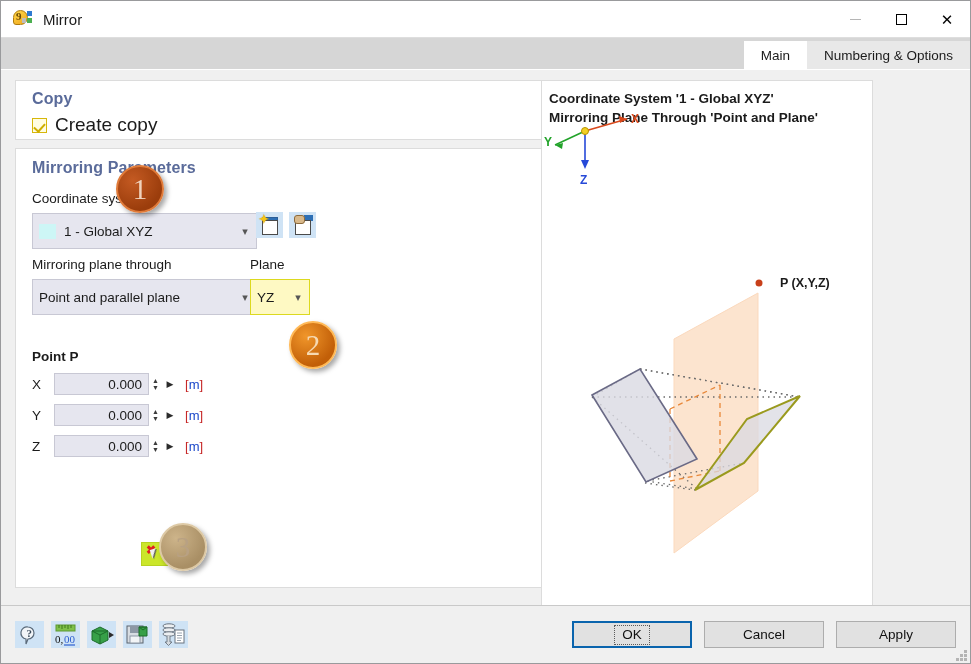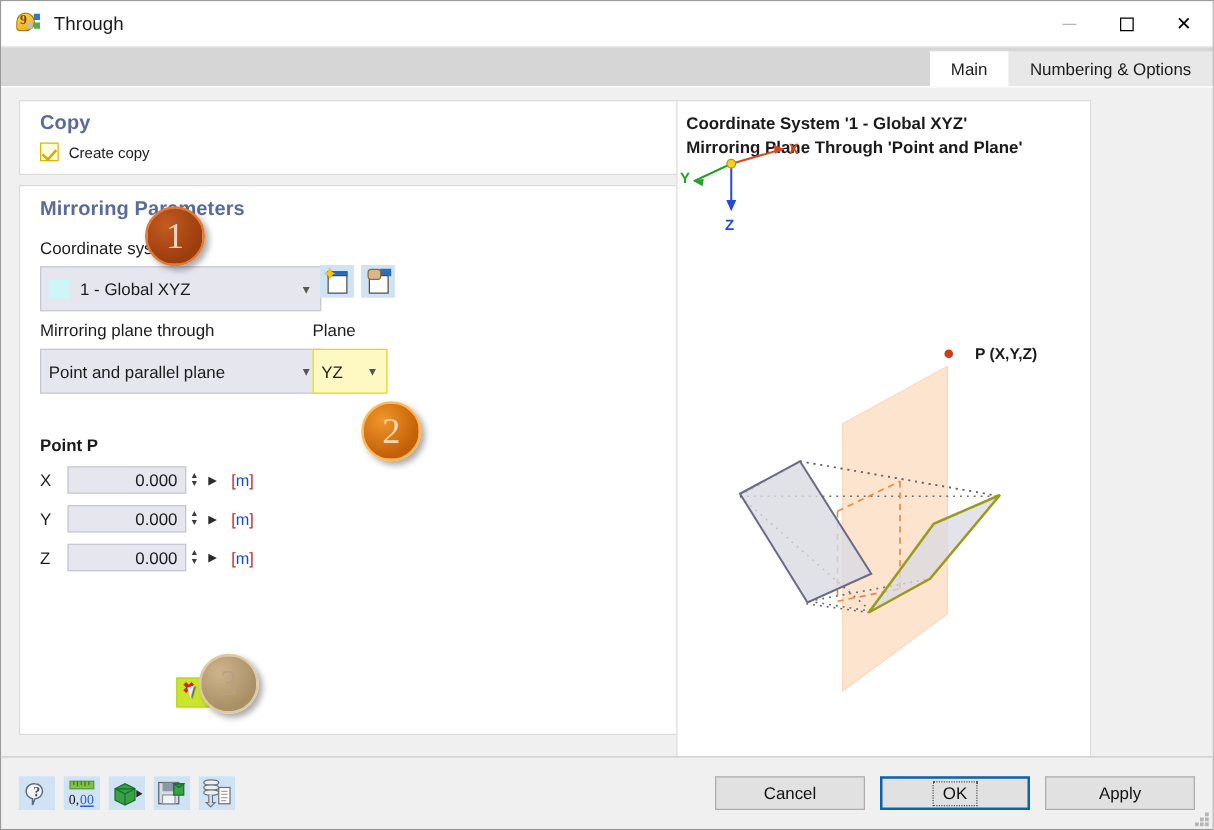--- a/index.html
+++ b/index.html
@@ -100,21 +100,21 @@
   .cbrow { position: absolute; display: flex; align-items: center; }
   .cbox {
     width: 15px; height: 15px; background: #fffde2;
     border: 1px solid #d7b70a; position: relative; flex: none;
   }
   .cbox::after {
     content: ""; position: absolute; left: 3px; top: 2px;
     width: 5px; height: 9px; border: solid #cfae00;
     border-width: 0 2px 2px 0; transform: rotate(42deg);
   }
-  .cbrow .cbl { margin-left: 8px; font-size: 12px; color: #1b1b1b; }
+  .cbrow .cbl { margin-left: 8px; font-size: 19px; color: #1b1b1b; }
 
   
   .combo {
     position: absolute; height: 36px; background: #e6e6ef;
     border: 1px solid #c8c8d4; display: flex; align-items: center;
     font-size: 13.5px; color: #1b1b1b; padding-left: 6px;
   }
   .combo .swatch {
     width: 17px; height: 15px; background: #cdf6f6; flex: none; margin-right: 8px;
   }
@@ -255,21 +255,21 @@
 <div class="window">
 
   <div class="titlebar">
     <div class="title-icon">
       <span class="ti-circle"></span>
       <span class="ti-nine">9</span>
       <span class="ti-sq1"></span>
       <span class="ti-sq2"></span>
       <span class="ti-sq3"></span>
     </div>
-    <div class="title-text">Through</div>
+    <div class="title-text">Mirror</div>
     <div class="winbtns">
       <div class="winbtn dim">
           <span class="glyph-min"></span>
         </div>
       <div class="winbtn">
           <span class="glyph-max"></span>
         </div>
       <div class="winbtn">
           <span class="glyph-close">✕</span>
         </div>
@@ -493,24 +493,24 @@
           <rect x="16" y="9" width="9" height="13" fill="#fff" stroke="#6a7480"></rect>
           <g stroke="#9aa4b0">
               <path d="M18 12 h5 M18 14.5 h5 M18 17 h5 M18 19.5 h4"></path>
             </g>
         </svg>
       </div>
 
     </div>
 
     <div class="btns">
-      <div class="dbtn">Cancel</div>
       <div class="dbtn primary">
         <span>OK</span>
       </div>
+      <div class="dbtn">Cancel</div>
       <div class="dbtn">Apply</div>
     </div>
 
     <div class="grip">
       <i style="right:0;bottom:0"></i>
         <i style="right:4px;bottom:0"></i>
         <i style="right:8px;bottom:0"></i>
       <i style="right:0;bottom:4px"></i>
         <i style="right:4px;bottom:4px"></i>
       <i style="right:0;bottom:8px"></i>

